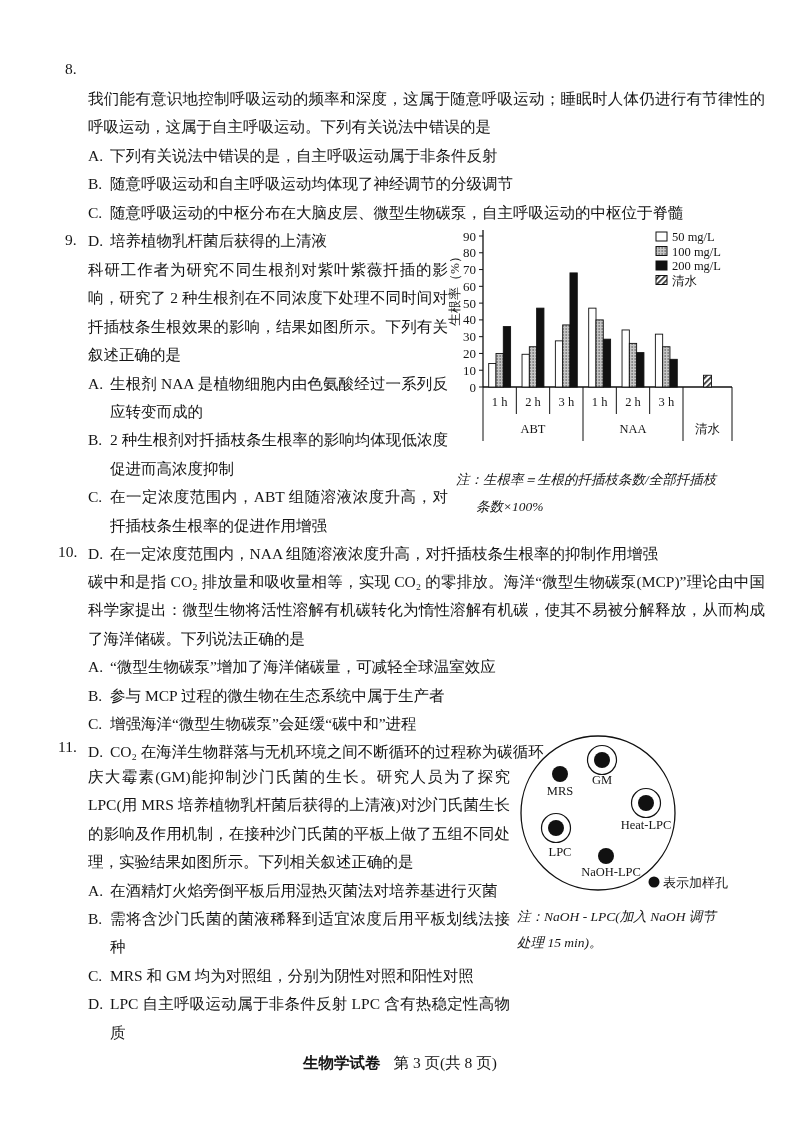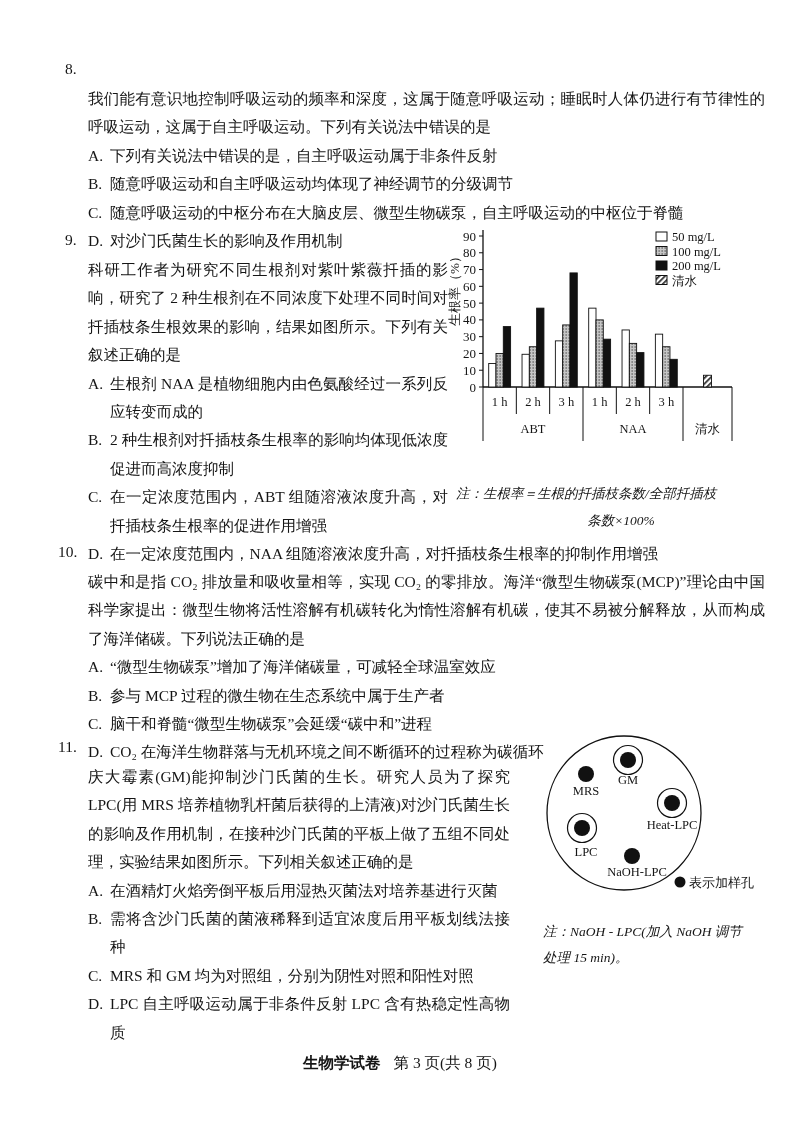--- a/index.html
+++ b/index.html
@@ -19,25 +19,25 @@
   .stem-text{flex:1;text-align:justify;margin-top:30px;}
   .opts{margin-left:23px;}
   #q10 .opts,#q11 .opts{margin-left:30px;}
   .opt{display:flex;}
   .opt-label{flex:0 0 22px;}
   .opt-text{flex:1;text-align:justify;}
   .q9-left{width:383px;}
   .q9-fig{position:absolute;left:383px;top:0;width:318px;}
   .q9-d{margin-left:23px;}
   .q11-left{width:452px;}
-  .q11-fig{position:absolute;left:476px;top:0;width:256px;}
+  .q11-fig{position:absolute;left:450px;top:0;width:256px;}
   figure{margin:0;}
-  .fig-note{font-style:italic;font-size:13.5px;line-height:27px;margin-top:27px;padding-left:8px;}
-  .fig-note .wrap-indent{padding-left:20px;text-align:center;}
-  .petri-note{margin-top:15px;line-height:25.5px;padding-left:9px;}
+  .fig-note{font-style:italic;font-size:13.5px;line-height:27px;margin-top:13px;padding-left:8px;}
+  .fig-note .wrap-indent{padding-left:20px;}
+  .petri-note{margin-top:0;line-height:25.5px;padding-left:9px;}
   svg text{font-family:"Liberation Serif","DejaVu Serif",serif;fill:#151515;}
   .page-footer{position:absolute;left:0;top:1049px;width:800px;text-align:center;font-size:15.5px;}
   .footer-title{font-weight:bold;font-family:"Liberation Sans","DejaVu Sans",sans-serif;margin-right:13px;}
 </style>
 </head>
 <body>
 
 <div class="page">
 
   <section class="question" id="q8">
@@ -53,21 +53,21 @@
       <div class="opt">
         <span class="opt-label">B.</span>
         <span class="opt-text">随意呼吸运动和自主呼吸运动均体现了神经调节的分级调节</span>
       </div>
       <div class="opt">
         <span class="opt-label">C.</span>
         <span class="opt-text">随意呼吸运动的中枢分布在大脑皮层、微型生物碳泵，自主呼吸运动的中枢位于脊髓</span>
       </div>
       <div class="opt">
         <span class="opt-label">D.</span>
-        <span class="opt-text">对沙门氏菌生长的影响及作用机制</span>
+        <span class="opt-text">培养植物乳杆菌后获得的上清液</span>
       </div>
     </div>
   </section>
 
   <section class="question" id="q9">
     <div class="q9-left">
       <div class="stem">
         <span class="qnum">9.</span>
         <span class="stem-text">科研工作者为研究不同生根剂对紫叶紫薇扦插的影响，研究了 2 种生根剂在不同浓度下处理不同时间对扦插枝条生根效果的影响，结果如图所示。下列有关叙述正确的是</span>
       </div>
@@ -186,21 +186,21 @@
       <div class="opt">
         <span class="opt-label">A.</span>
         <span class="opt-text">“微型生物碳泵”增加了海洋储碳量，可减轻全球温室效应</span>
       </div>
       <div class="opt">
         <span class="opt-label">B.</span>
         <span class="opt-text">参与 MCP 过程的微生物在生态系统中属于生产者</span>
       </div>
       <div class="opt">
         <span class="opt-label">C.</span>
-        <span class="opt-text">脑干和脊髓“微型生物碳泵”会延缓“碳中和”进程</span>
+        <span class="opt-text">增强海洋“微型生物碳泵”会延缓“碳中和”进程</span>
       </div>
       <div class="opt">
         <span class="opt-label">D.</span>
         <span class="opt-text">CO₂ 在海洋生物群落与无机环境之间不断循环的过程称为碳循环</span>
       </div>
     </div>
   </section>
 
   <section class="question" id="q11">
     <div class="q11-left">

